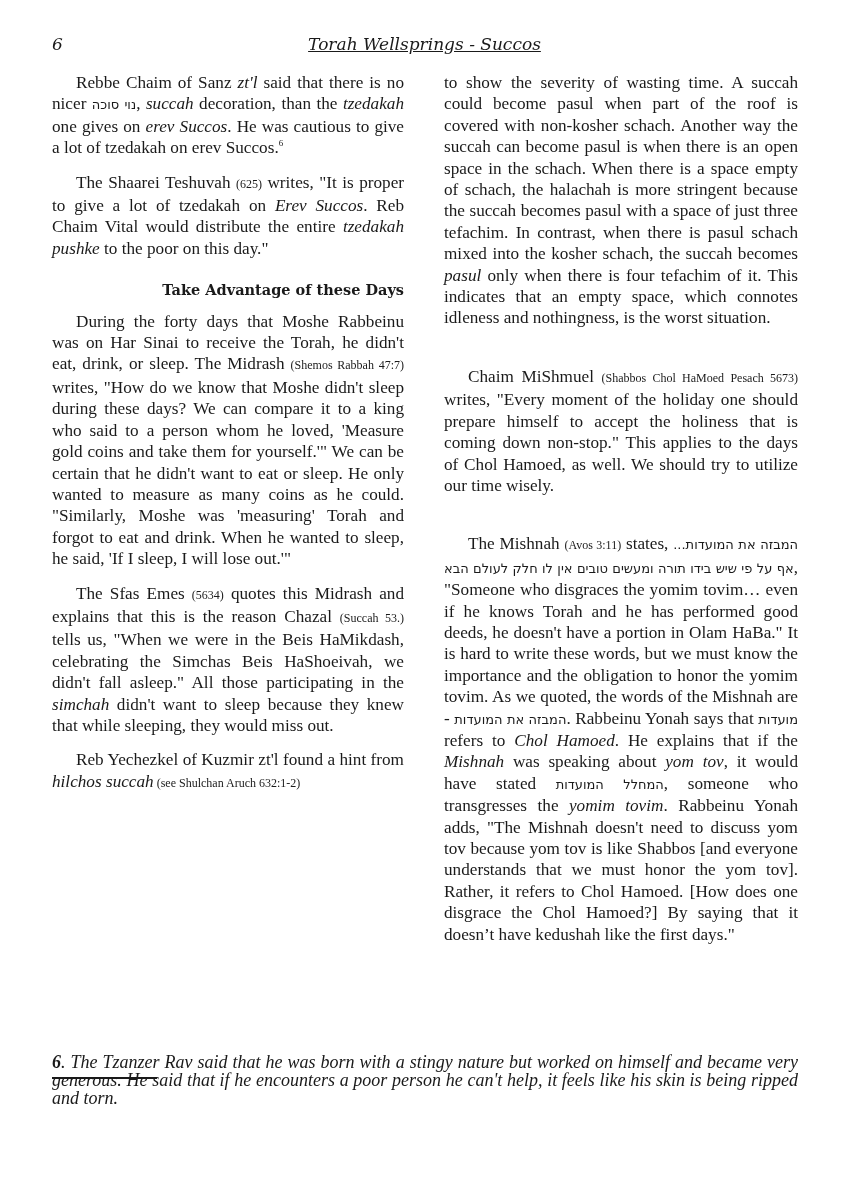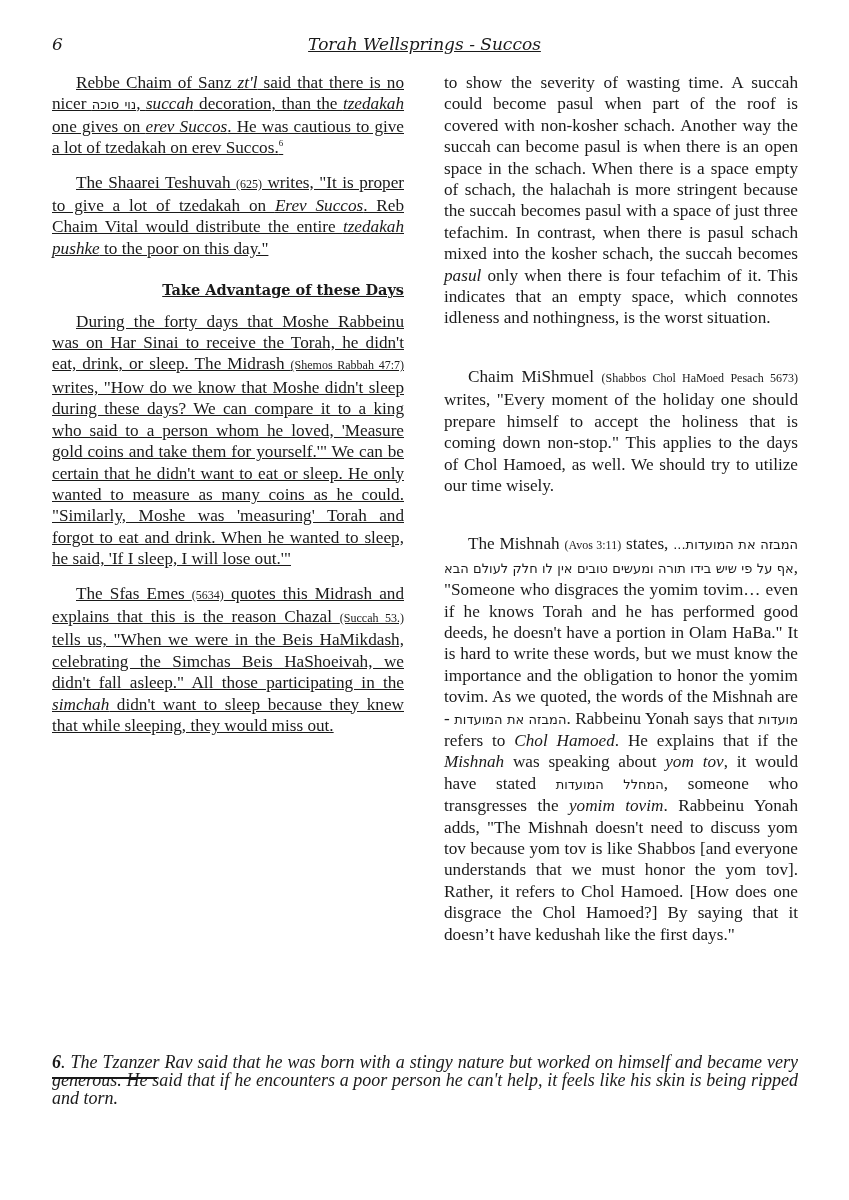--- a/index.html
+++ b/index.html
@@ -1,21 +1,21 @@
 <!DOCTYPE html>
 <html><head>
 <meta charset="utf-8">
 <style>
   html, body { margin: 0; padding: 0; background: #ffffff; }
   body { width: 849px; height: 1200px; position: relative; overflow: hidden; color: #1a1a1a; }
   .header { position: absolute; top: 30px; left: 52px; right: 52px; height: 28px; font-family: "DejaVu Serif", serif; font-style: italic; font-size: 17px; }
   .header .pno { position: absolute; left: 0; top: 4px; }
   .header .title { position: absolute; left: 0; right: 0; text-align: center; top: 4px; text-decoration: underline; }
   .col { position: absolute; top: 72px; font-family: "Liberation Serif", serif; font-size: 17.2px; line-height: 21.4px; text-align: justify; }
-  .col.left { left: 52px; width: 352px; text-decoration: underline; }
+  .col.left { left: 52px; width: 352px; }
   .col.right { left: 444px; width: 354px; }
   .col p { margin: 0 0 13px 0; text-indent: 24px; }
   .col p.noindent { text-indent: 0; }
   .col h3 { font-family: "DejaVu Serif", serif; font-size: 14.5px; font-weight: bold; text-align: right; margin: 20px 0 10px 0; }
   .ref { font-size: 12px; }
   .he { font-family: "DejaVu Sans", sans-serif; font-size: 13px; }
   sup { font-size: 9px; line-height: 0; }
   .gap { height: 24px; }
   .fn-rule { position: absolute; left: 52px; top: 1077px; width: 105px; height: 1.5px; background: #1a1a1a; }
   .footnote { position: absolute; left: 52px; top: 1053px; width: 746px; font-family: "Liberation Serif", serif; font-size: 18px; line-height: 18px; text-align: justify; font-style: italic; }
@@ -34,20 +34,21 @@
 
   <p><span>The Shaarei Teshuvah </span><span class="ref">(625)</span><span> writes, "It is proper to give a lot of tzedakah on </span><i>Erev Succos</i><span>. Reb Chaim Vital would distribute the entire </span><i>tzedakah pushke</i><span> to the poor on this day."</span></p>
 
   <h3>Take Advantage of these Days</h3>
 
   <p><span>During the forty days that Moshe Rabbeinu was on Har Sinai to receive the Torah, he didn't eat, drink, or sleep. The Midrash </span><span class="ref">(Shemos Rabbah 47:7)</span><span> writes, "How do we know that Moshe didn't sleep during these days? We can compare it to a king who said to a person whom he loved, 'Measure gold coins and take them for yourself.'" We can be certain that he didn't want to eat or sleep. He only wanted to measure as many coins as he could. "Similarly, Moshe was 'measuring' Torah and forgot to eat and drink. When he wanted to sleep, he said, 'If I sleep, I will lose out.'"</span></p>
 
   <p><span>The Sfas Emes </span><span class="ref">(5634)</span><span> quotes this Midrash and explains that this is the reason Chazal </span><span class="ref">(Succah 53.)</span><span> tells us, "When we were in the Beis HaMikdash, celebrating the Simchas Beis HaShoeivah, we didn't fall asleep." All those participating in the </span><i>simchah</i><span> didn't want to sleep because they knew that while sleeping, they would miss out.</span></p>
 
 
+  <p><span>Reb Yechezkel of Kuzmir zt'l found a hint from </span><i>hilchos succah</i><span class="ref"> (see Shulchan Aruch 632:1-2)</span></p>
 </div>
 
 <div class="col right">
   <p class="noindent"><span>to show the severity of wasting time. A succah could become pasul when part of the roof is covered with non-kosher schach. Another way the succah can become pasul is when there is an open space in the schach. When there is a space empty of schach, the halachah is more stringent because the succah becomes pasul with a space of just three tefachim. In contrast, when there is pasul schach mixed into the kosher schach, the succah becomes </span><i>pasul</i><span> only when there is four tefachim of it. This indicates that an empty space, which connotes idleness and nothingness, is the worst situation.</span></p>
 
   <div class="gap"></div>
 
   <p><span>Chaim MiShmuel </span><span class="ref">(Shabbos Chol HaMoed Pesach 5673)</span><span> writes, "Every moment of the holiday one should prepare himself to accept the holiness that is coming down non-stop." This applies to the days of Chol Hamoed, as well. We should try to utilize our time wisely.</span></p>
 
   <div class="gap"></div>

